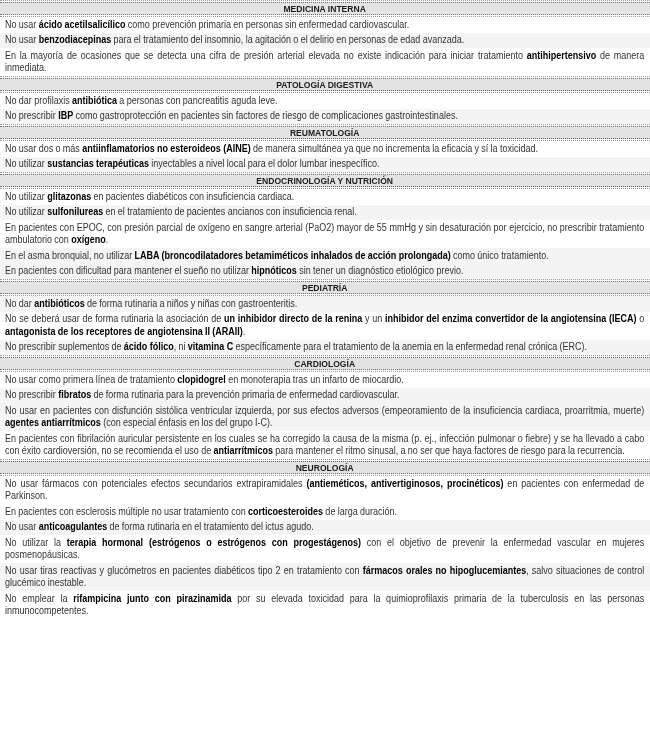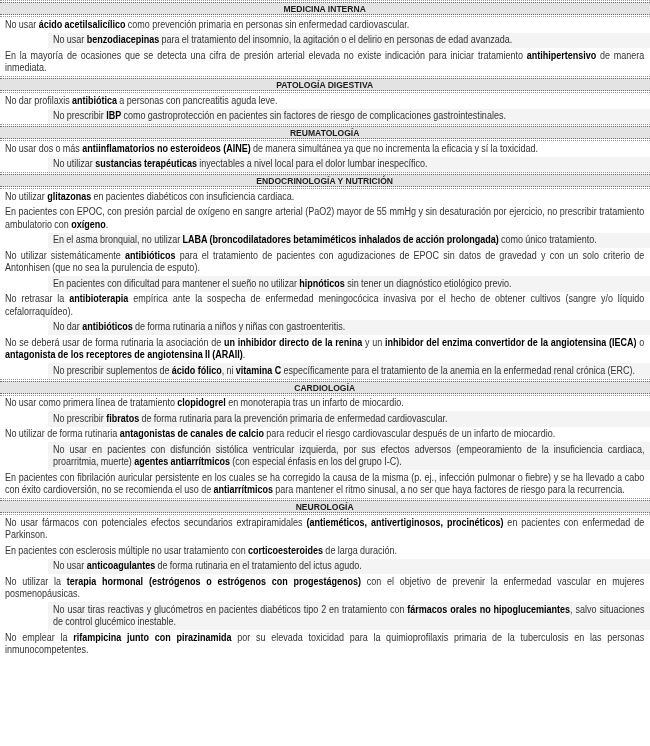--- a/index.html
+++ b/index.html
@@ -42,21 +42,21 @@
     transform:scaleX(0.9);
     transform-origin:0 50%;
     text-align:center;
     white-space:nowrap;
   }
   .row{
     padding:1.5px 5px;
     color:var(--text);
     overflow:hidden;
   }
-  .row.alt{background:var(--alt-row);margin-left:48px;}
+  .row.alt{background:var(--alt-row);}
   .row-inner{
     font-size:10px;
     line-height:12.5px;
     text-align:justify;
     width:111%;
     transform:scaleX(0.9);
     transform-origin:0 0;
     word-spacing:-0.2px;
   }
   .row-inner b{color:var(--bold);}
@@ -116,43 +116,45 @@
     <div class="section">
       <div class="hdr-outer">
         <div class="sec-header">
           <div class="hdr-inner">ENDOCRINOLOGÍA Y NUTRICIÓN</div>
         </div>
       </div>
       <div class="rows">
         <div class="row">
           <div class="row-inner">No utilizar <b>glitazonas</b> en pacientes diabéticos con insuficiencia cardiaca.</div>
         </div>
+        <div class="row alt">
+          <div class="row-inner">No utilizar <b>sulfonilureas</b> en el tratamiento de pacientes ancianos con insuficiencia renal.</div>
+        </div>
       </div>
     </div>
     <div class="section">
       <div class="rows">
         <div class="row">
           <div class="row-inner">En pacientes con EPOC, con presión parcial de oxígeno en sangre arterial (PaO2) mayor de 55 mmHg y sin desaturación por ejercicio, no prescribir tratamiento ambulatorio con <b>oxígeno</b>.</div>
         </div>
         <div class="row alt">
           <div class="row-inner">En el asma bronquial, no utilizar <b>LABA (broncodilatadores betamiméticos inhalados de acción prolongada)</b> como único tratamiento.</div>
         </div>
-        <div class="row">
-          <div class="row-inner">No utilizar sistemáticamente <b>antibióticos</b> para el tratamiento de pacientes con agudizaciones de EPOC sin datos de gravedad y con un solo criterio de Antonhisen (que no sea la purulencia de esputo).</div>
-        </div>
         <div class="row alt">
           <div class="row-inner">En pacientes con dificultad para mantener el sueño no utilizar <b>hipnóticos</b> sin tener un diagnóstico etiológico previo.</div>
         </div>
       </div>
     </div>
     <div class="section">
-      <div class="rows">
-        <div class="row">
-          <div class="row-inner">No retrasar la <b>antibioterapia</b> empírica ante la sospecha de enfermedad meningocócica invasiva por el hecho de obtener cultivos (sangre y/o líquido cefalorraquídeo).</div>
-        </div>
+      <div class="hdr-outer">
+        <div class="sec-header">
+          <div class="hdr-inner">PEDIATRÍA</div>
+        </div>
+      </div>
+      <div class="rows">
         <div class="row alt">
           <div class="row-inner">No dar <b>antibióticos</b> de forma rutinaria a niños y niñas con gastroenteritis.</div>
         </div>
       </div>
     </div>
     <div class="section">
       <div class="rows">
         <div class="row">
           <div class="row-inner">No se deberá usar de forma rutinaria la asociación de <b>un inhibidor directo de la renina</b> y un <b>inhibidor del enzima convertidor de la angiotensina (IECA)</b> o <b>antagonista de los receptores de angiotensina II (ARAII)</b>.</div>
         </div>
@@ -166,23 +168,20 @@
         <div class="sec-header">
           <div class="hdr-inner">CARDIOLOGÍA</div>
         </div>
       </div>
       <div class="rows">
         <div class="row">
           <div class="row-inner">No usar como primera línea de tratamiento <b>clopidogrel</b> en monoterapia tras un infarto de miocardio.</div>
         </div>
         <div class="row alt">
           <div class="row-inner">No prescribir <b>fibratos</b> de forma rutinaria para la prevención primaria de enfermedad cardiovascular.</div>
-        </div>
-        <div class="row">
-          <div class="row-inner">No utilizar de forma rutinaria <b>antagonistas de canales de calcio</b> para reducir el riesgo cardiovascular después de un infarto de miocardio.</div>
         </div>
         <div class="row alt">
           <div class="row-inner">No usar en pacientes con disfunción sistólica ventricular izquierda, por sus efectos adversos (empeoramiento de la insuficiencia cardiaca, proarritmia, muerte) <b>agentes antiarrítmicos</b> (con especial énfasis en los del grupo I-C).</div>
         </div>
         <div class="row">
           <div class="row-inner">En pacientes con fibrilación auricular persistente en los cuales se ha corregido la causa de la misma (p. ej., infección pulmonar o fiebre) y se ha llevado a cabo con éxito cardioversión, no se recomienda el uso de <b>antiarrítmicos</b> para mantener el ritmo sinusal, a no ser que haya factores de riesgo para la recurrencia.</div>
         </div>
       </div>
     </div>
     <div class="section">

